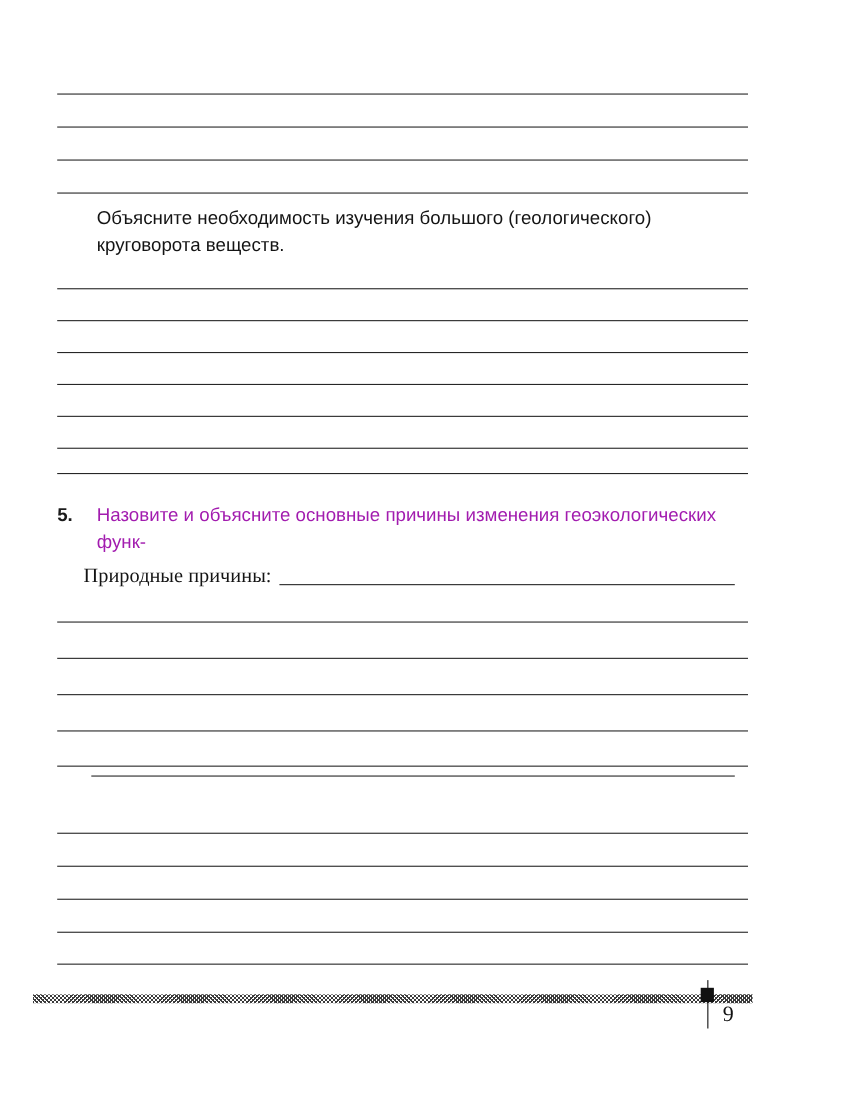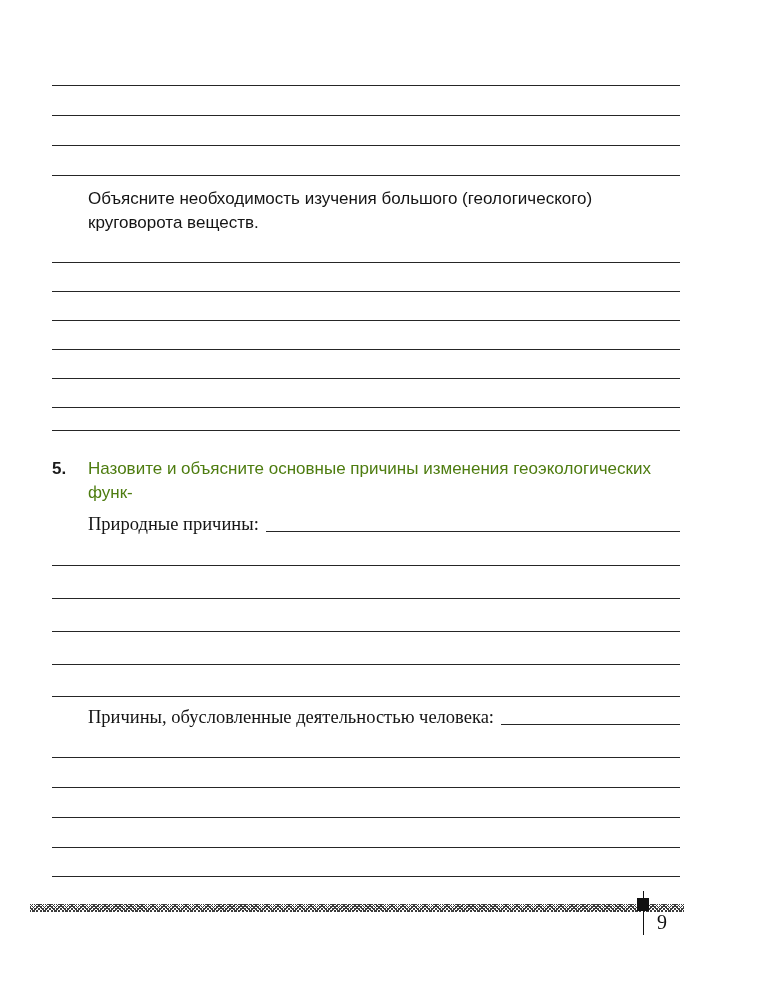--- a/index.html
+++ b/index.html
@@ -38,25 +38,25 @@
   .qnum {
     font-weight: bold;
     font-size: 17px;
     line-height: 24px;
     width: 36px;
     flex: none;
   }
   .qtext {
     font-size: 17px;
     line-height: 24px;
-    color: #4d7c0f;
+    color: #a21caf;
   }
   .label-row {
     position: absolute;
-    left: 88px;
+    left: 76px;
     width: 592px;
     display: flex;
     align-items: flex-end;
     font-family: "Liberation Serif", serif;
     font-size: 18.5px;
     line-height: 24px;
     color: #141414;
     white-space: nowrap;
   }
   .fill-line {
@@ -133,21 +133,20 @@
     <span class="fill-line"></span>
   </div>
 
   <div class="rule" style="top:565px"></div>
   <div class="rule" style="top:598px"></div>
   <div class="rule" style="top:631px"></div>
   <div class="rule" style="top:664px"></div>
   <div class="rule" style="top:696px"></div>
 
   <div class="label-row" style="top:705px">
-    <span>Причины, обусловленные деятельностью человека:</span>
     <span class="fill-line"></span>
   </div>
 
   <div class="rule" style="top:757px"></div>
   <div class="rule" style="top:787px"></div>
   <div class="rule" style="top:817px"></div>
   <div class="rule" style="top:847px"></div>
   <div class="rule" style="top:876px"></div>
 
   <div class="footer-band"></div>

